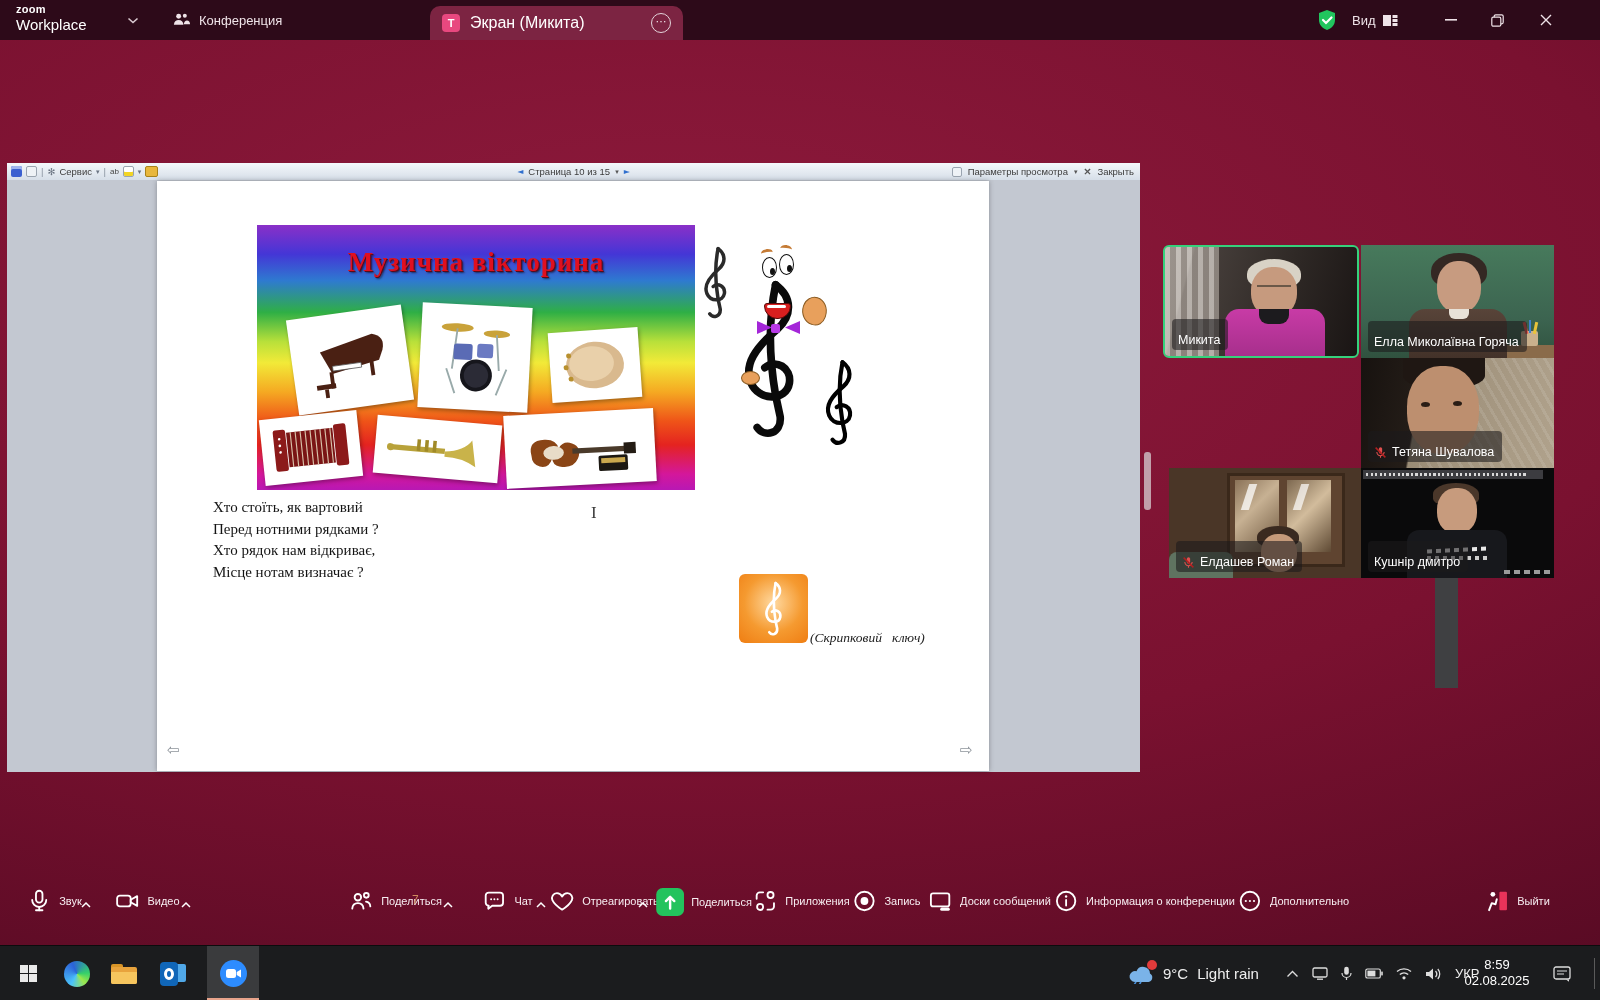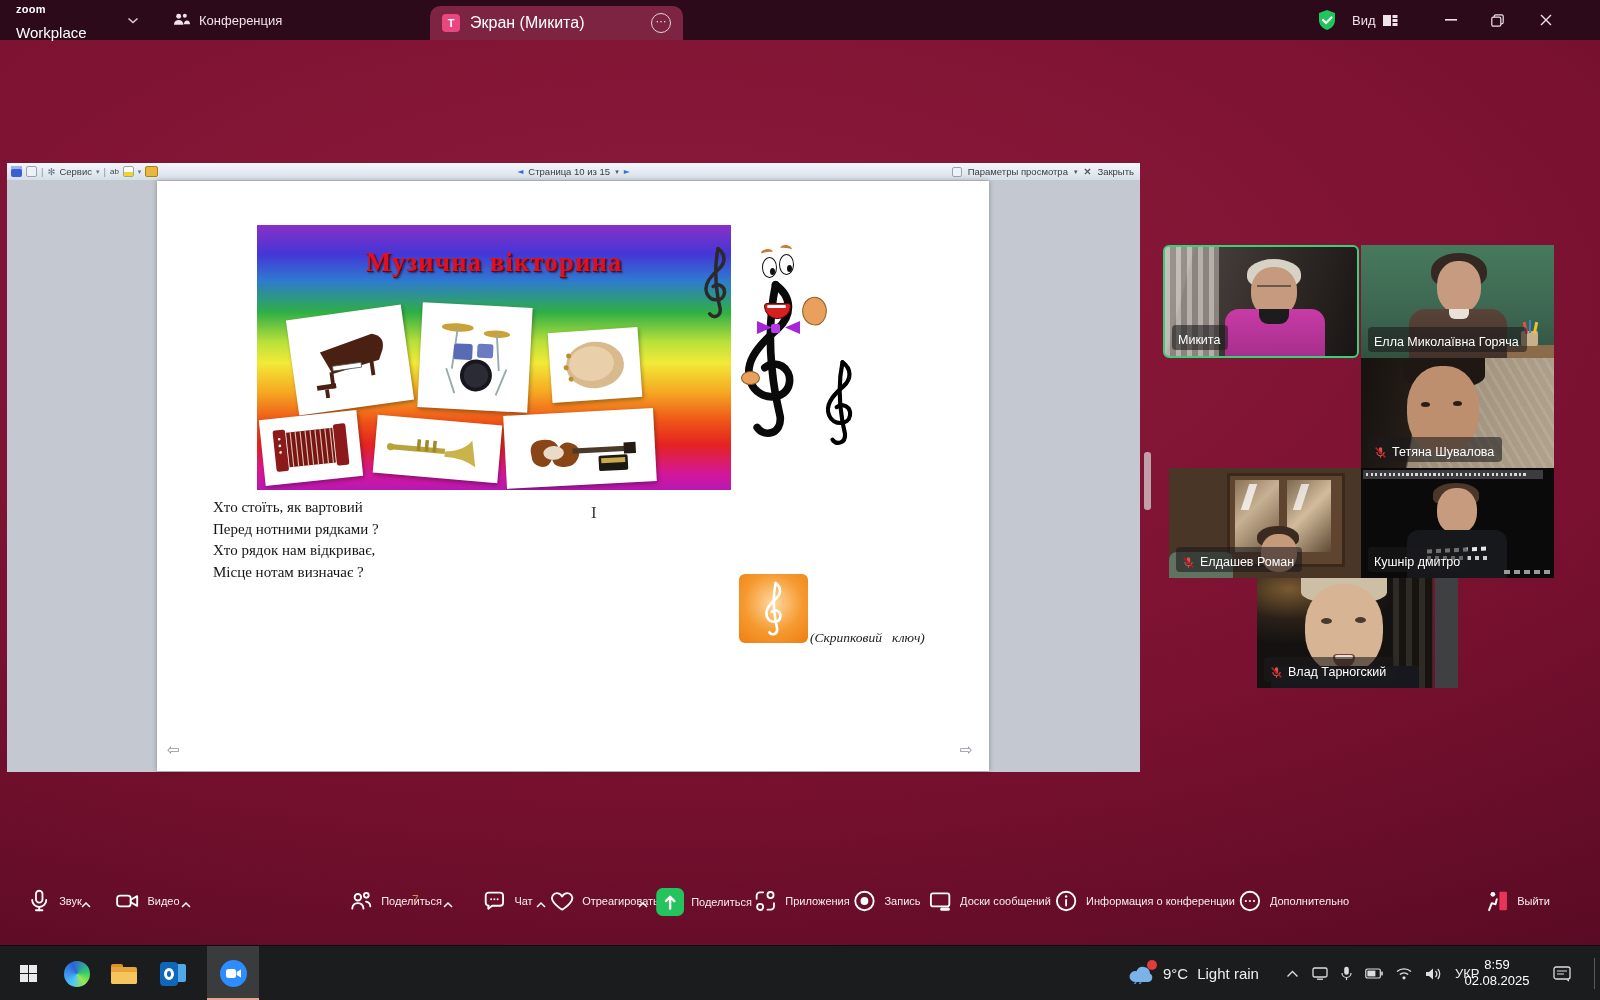--- a/index.html
+++ b/index.html
@@ -6,21 +6,21 @@
   .stage{position:relative;width:1600px;height:1000px;overflow:hidden;
          font-family:"Liberation Sans",sans-serif;
          background:radial-gradient(130% 95% at 42% 30%, #8e1a3c 0%, #7a1130 48%, #560a23 85%, #4a081d 100%);}
   .abs{position:absolute;}
   svg{display:block;}
 
   
   .topbar{position:absolute;left:0;top:0;width:1600px;height:40px;background:#2d0a19;}
   .logo{position:absolute;left:16px;top:4px;color:#fff;line-height:1;}
   .logo .l1{font-size:11px;font-weight:700;letter-spacing:.3px;}
-  .logo .l2{font-size:15px;margin-top:10px;}
+  .logo .l2{font-size:15px;margin-top:2px;}
   .tab{position:absolute;top:0;height:40px;display:flex;align-items:center;gap:8px;color:#efe3e8;font-size:13px;}
   .tab-active{position:absolute;left:430px;top:6px;width:253px;height:34px;background:#7c2442;
               border-radius:10px 10px 0 0;display:flex;align-items:center;gap:10px;padding:0 12px;box-sizing:border-box;color:#fff;}
   .tbadge{width:18px;height:18px;border-radius:4px;background:#e8487f;color:#fff;font-size:11px;font-weight:700;
           display:flex;align-items:center;justify-content:center;}
   .ellip{margin-left:auto;width:18px;height:18px;border:1.4px solid #e3d3da;border-radius:50%;
          color:#f0e4e9;font-size:11px;line-height:15px;text-align:center;}
   .winbtn{position:absolute;top:0;width:45px;height:40px;display:flex;align-items:center;justify-content:center;color:#efe3e8;}
 
   
@@ -29,37 +29,37 @@
             background:linear-gradient(#f4f8fb,#d6dee8);border-bottom:1px solid #aeb6c0;
             font-size:9.5px;color:#3c3c3c;}
   .wtb-left{position:absolute;left:4px;top:0;height:17px;display:flex;align-items:center;gap:4px;}
   .wtb-center{position:absolute;left:50%;transform:translateX(-50%);top:0;height:17px;display:flex;align-items:center;gap:5px;}
   .wtb-right{position:absolute;right:6px;top:0;height:17px;display:flex;align-items:center;gap:6px;}
   .navtri{color:#2f6fce;font-size:8px;font-family:"DejaVu Sans",sans-serif;}
   .mini{width:11px;height:11px;border-radius:2px;}
   .page{position:absolute;left:150px;top:1px;width:832px;height:590px;background:#fff;box-shadow:0 0 5px rgba(0,0,0,.3);}
 
   
-  .slide{position:absolute;left:100px;top:44px;width:474px;height:265px;overflow:hidden;
+  .slide{position:absolute;left:100px;top:44px;width:438px;height:265px;overflow:hidden;
          background:linear-gradient(180deg,#8a30c8 0%,#4436d6 11%,#2e7ad0 21%,#2faf45 33%,#b8e03a 44%,#f2ea38 52%,#f5a922 63%,#ef5418 74%,#e42320 83%,#d4179b 94%,#b818b4 100%);}
   .slide-title{position:absolute;left:0;top:22px;width:100%;text-align:center;
                font-family:"Liberation Serif",serif;font-weight:700;font-size:27px;color:#e0101f;
                text-shadow:1px 1px 0 #5a0a1a,2px 2px 2px rgba(0,0,0,.55);letter-spacing:1px;}
   .card{position:absolute;background:#fff;box-shadow:1px 2px 4px rgba(0,0,0,.35);
         display:flex;align-items:center;justify-content:center;}
 
   .qline{font-family:"Liberation Serif",serif;font-size:15px;color:#141414;line-height:21.5px;}
   .ans-cap{font-family:"Liberation Serif",serif;font-style:italic;font-size:13.5px;color:#222;white-space:pre;}
   .pgarrow{font-family:"DejaVu Sans",sans-serif;color:#8e949b;font-size:15px;}
 
   
   .tile{position:absolute;background:#1c1c1e;overflow:hidden;}
   .tile.active{border:2px solid #35d27c;border-radius:6px;}
   .vlabel{position:absolute;left:7px;bottom:6px;display:flex;align-items:center;gap:5px;
-          background:rgba(28,26,28,.58);border-radius:4px;padding:8px 8px 3px 6px;color:#fff;font-size:12.5px;white-space:nowrap;}
+          background:rgba(28,26,28,.58);border-radius:4px;padding:14px 8px 3px 6px;color:#fff;font-size:12.5px;white-space:nowrap;}
   .head{position:absolute;border-radius:46%;}
   .torso{position:absolute;}
 
   
   .mt-item{position:absolute;top:888px;transform:translateX(-50%);display:flex;flex-direction:row;
            align-items:center;gap:7px;color:#f7eef2;font-size:11px;white-space:nowrap;}
   .chev{position:absolute;top:901px;transform:translateX(-50%);}
   .mt-badge{position:absolute;left:412px;top:893px;color:#cf8a5e;font-size:12px;}
 
   
@@ -365,39 +365,20 @@
     <div class="head" style="left:76px;top:20px;width:40px;height:46px;background:#c79b7d"></div>
     <div class="torso" style="left:46px;top:62px;width:100px;height:48px;background:#17181c;border-radius:12px 12px 0 0"></div>
     <div class="abs" style="left:66px;top:80px;width:60px;height:4px;background:repeating-linear-gradient(90deg,#e8e8e8 0 5px,transparent 5px 9px);transform:rotate(-3deg)"></div>
     <div class="abs" style="left:66px;top:88px;width:60px;height:4px;background:repeating-linear-gradient(90deg,#cfcfcf 0 4px,transparent 4px 8px)"></div>
     <div class="abs" style="right:4px;bottom:4px;width:46px;height:4px;background:repeating-linear-gradient(90deg,#9a9a9a 0 6px,transparent 6px 10px)"></div>
     <div class="vlabel">
         <span>Кушнір дмитро</span>
       </div>
   </div>
 
-  <div class="tile" style="left:1257px;top:578px;width:176px;height:110px;background:radial-gradient(60% 50% at 18% 10%,#7a5a30 0%,#2a2018 55%,#141210 100%)">
-    <div class="abs" style="right:0;top:0;width:40px;height:110px;background:repeating-linear-gradient(90deg,#2e2a26 0 6px,#17130f 6px 13px)"></div>
-    <div class="abs" style="left:44px;top:0;width:86px;height:26px;background:#cdbfa6;border-radius:0 0 45% 45%"></div>
-    <div class="head" style="left:48px;top:6px;width:78px;height:90px;background:#d6b494"></div>
-    <div class="abs" style="left:64px;top:40px;width:11px;height:6px;background:#4a3a2e;border-radius:50%"></div>
-    <div class="abs" style="left:98px;top:39px;width:11px;height:6px;background:#4a3a2e;border-radius:50%"></div>
-    <div class="abs" style="left:76px;top:76px;width:22px;height:13px;background:#7a4438;border-radius:4px 4px 10px 10px">
-        <div style="position:absolute;left:2px;top:1px;width:18px;height:4px;background:#e8e0d4;border-radius:2px"></div>
-      </div>
-    <div class="torso" style="left:14px;top:88px;width:148px;height:22px;background:#17181d"></div>
-    <div class="vlabel">
-      <svg width="13" height="13" viewBox="0 0 16 16">
-          <rect x="6" y="1.5" width="4" height="8" rx="2" fill="#e05050"></rect>
-          <path d="M3.5 7.5a4.5 4.5 0 0 0 9 0 M8 12v2.5" stroke="#e05050" fill="none" stroke-width="1.3"></path>
-          <path d="M2 2 L14 14" stroke="#b02020" stroke-width="1.8"></path>
-        </svg>
-      <span>Влад Тарногский</span>
-    </div>
-  </div>
   <div class="abs" style="left:1435px;top:578px;width:23px;height:110px;background:#3f4042"></div>
 
   <div class="mt-item" style="left:54px">
     <svg width="26" height="26" viewBox="0 0 24 24" fill="none" stroke="#fff" stroke-width="1.7" stroke-linecap="round">
       <rect x="9" y="2.5" width="6" height="11" rx="3"></rect>
         <path d="M5.5 11a6.5 6.5 0 0 0 13 0"></path>
         <path d="M12 17.5v3"></path>
         <path d="M9 20.5h6"></path>
     </svg>
     <span>Звук</span>

